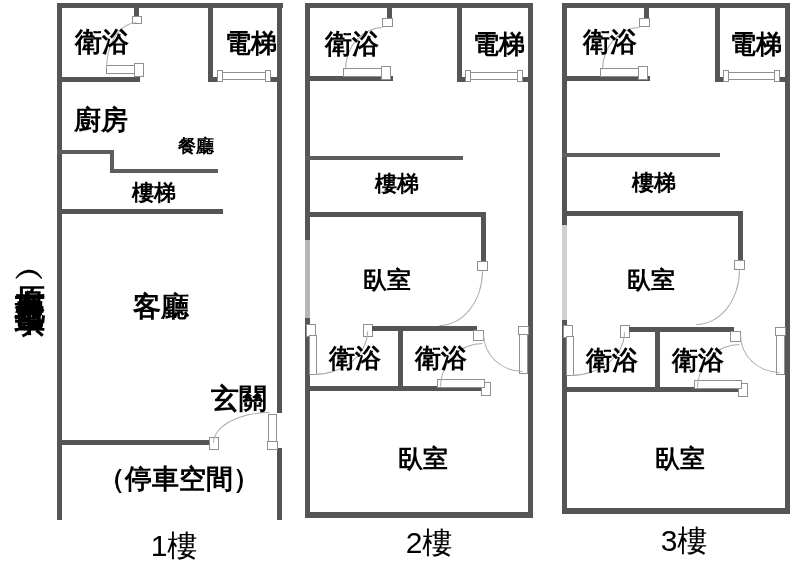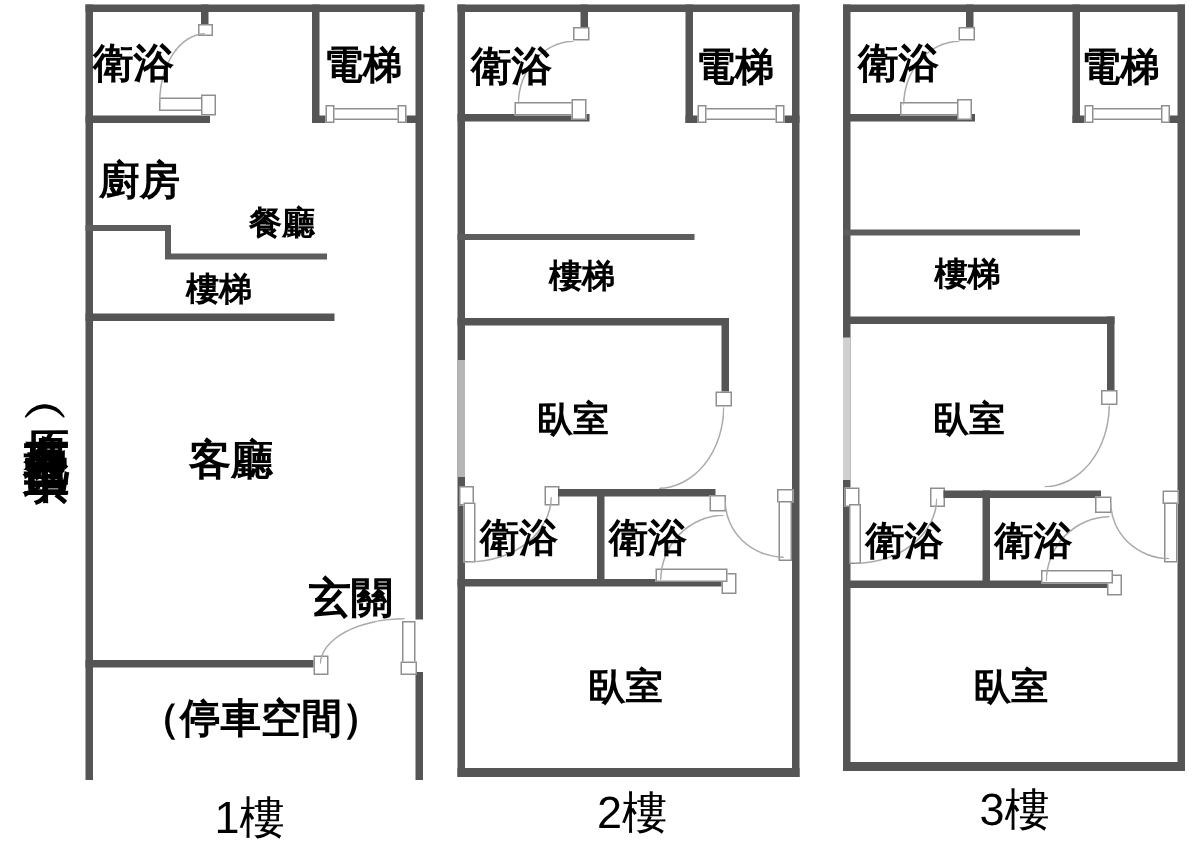--- a/index.html
+++ b/index.html
@@ -8,21 +8,21 @@
     font-family:"Liberation Sans","DejaVu Sans",sans-serif;color:#000;
   }
   .w{position:absolute;background:#555555;}            
   .sl{position:absolute;background:#5d5d5d;}           
   .win{position:absolute;}                             
   .lf{position:absolute;background:#ffffff;border:1.5px solid #8f8f8f;box-sizing:border-box;}
   .arc{position:absolute;box-sizing:border-box;border:1.6px solid #aaaaaa;background:transparent;}
   .arc.tl{border-top-left-radius:100% 100%;border-right-color:transparent;border-bottom-color:transparent;}
   .arc.br{border-bottom-right-radius:100% 100%;border-left-color:transparent;border-top-color:transparent;}
   .arc.bl{border-bottom-left-radius:100% 100%;border-right-color:transparent;border-top-color:transparent;}
-  .lbl{position:absolute;white-space:nowrap;font-weight:600;line-height:1.15;}
+  .lbl{position:absolute;text-align:center;white-space:nowrap;font-weight:600;line-height:1.15;}
   .vnote{
     position:absolute;left:6px;top:92px;height:366px;width:44px;
     writing-mode:vertical-rl;font-size:30px;font-weight:600;letter-spacing:3px;text-align:center;
   }
 </style>
 </head>
 <body>
 
 <div class="canvas">
 
@@ -56,21 +56,21 @@
 
     <div class="w" style="left:57px;top:440px;width:156px;height:5px"></div>
     <div class="lf" style="left:209px;top:437px;width:10px;height:13px"></div>
     <div class="lf" style="left:268px;top:414px;width:9px;height:30px"></div>
     <div class="lf" style="left:267px;top:441px;width:11px;height:9px"></div>
     <div class="arc tl" style="left:213px;top:412px;width:57px;height:31px"></div>
 
     <div class="lbl" style="left:62px;top:27px;width:80px;font-size:27px">衛浴</div>
     <div class="lbl" style="left:216px;top:29px;width:70px;font-size:26px">電梯</div>
     <div class="lbl" style="left:66px;top:105px;width:70px;font-size:27px">廚房</div>
-    <div class="lbl" style="left:166px;top:136px;width:60px;font-size:22px">餐廳</div>
+    <div class="lbl" style="left:166px;top:136px;width:60px;font-size:18px">餐廳</div>
     <div class="lbl" style="left:124px;top:180px;width:60px;font-size:22px">樓梯</div>
     <div class="lbl" style="left:126px;top:291px;width:70px;font-size:28px">客廳</div>
     <div class="lbl" style="left:206px;top:383px;width:66px;font-size:28px">玄關</div>
     <div class="lbl" style="left:93px;top:464px;width:172px;font-size:27px">（停車空間）</div>
     <div class="lbl" style="left:143px;top:529px;width:62px;font-size:30px;font-weight:500">1樓</div>
   </section>
 
   <section>
 
     <div class="w" style="left:305px;top:3px;width:228px;height:5px"></div>

